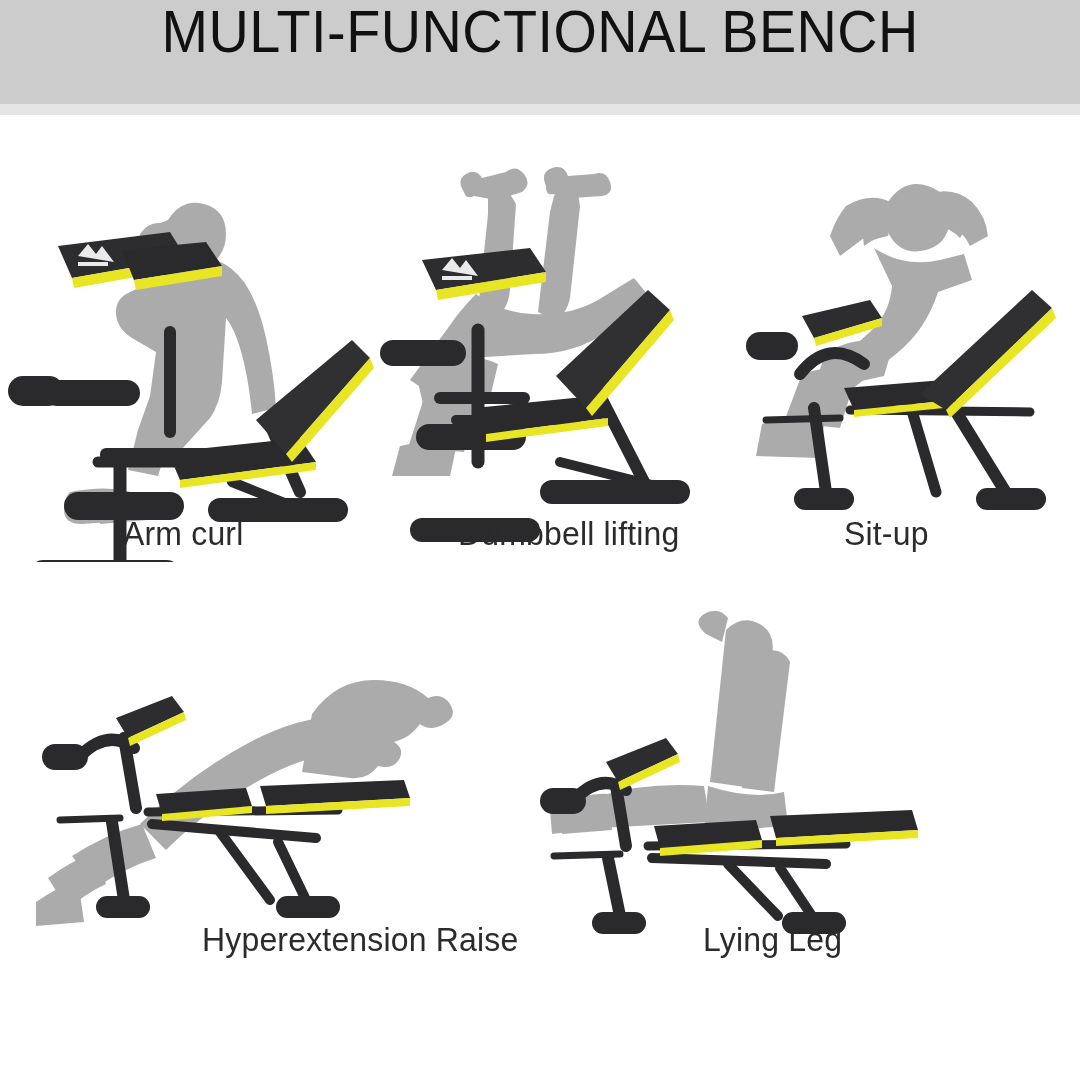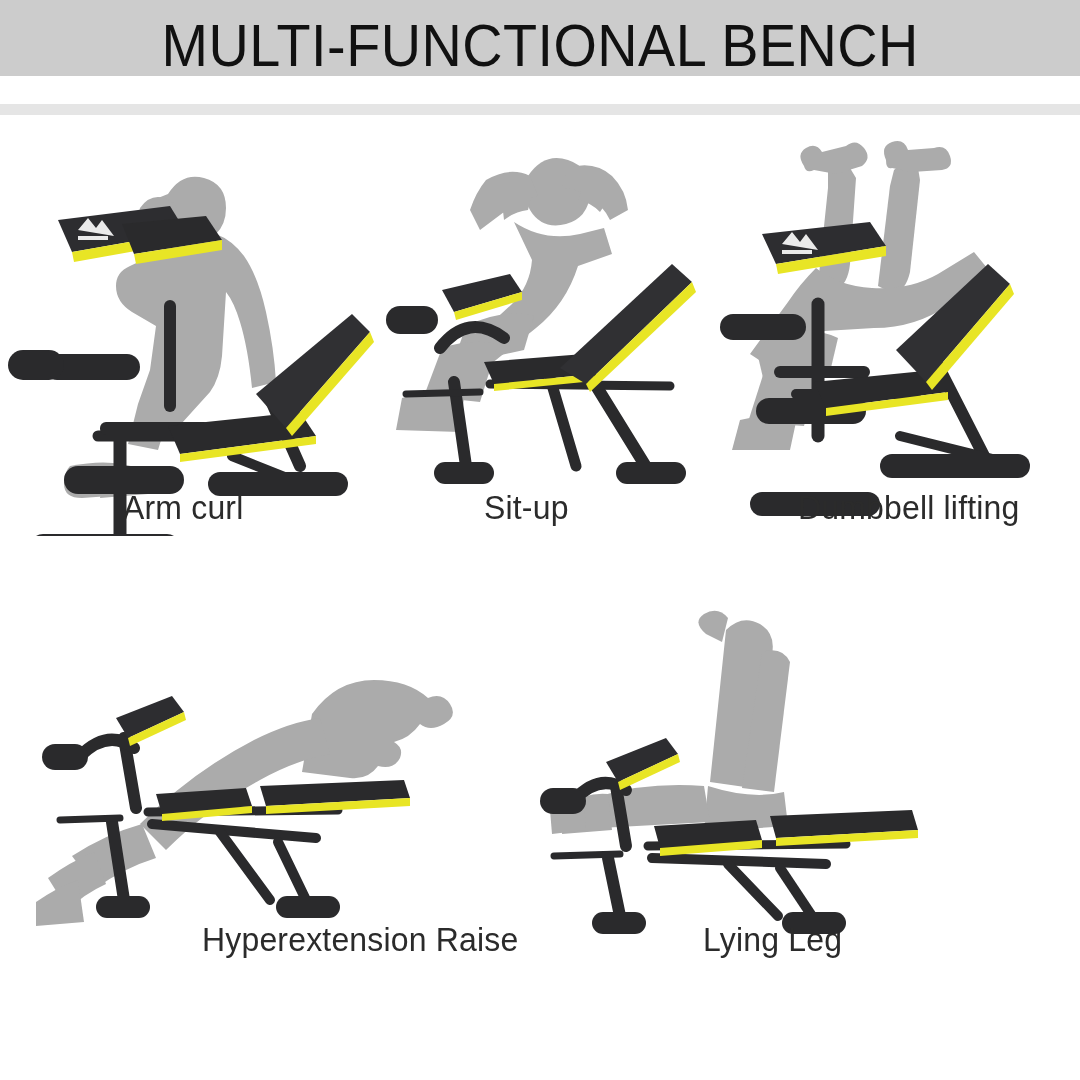--- a/index.html
+++ b/index.html
@@ -20,24 +20,24 @@
     width: 1080px;
     height: 1080px;
     background: #ffffff;
   }
 
   
   .header-band {
     position: absolute;
     left: 0; top: 0;
     width: 1080px;
-    height: 76px;
+    height: 104px;
     background: #cccccc;
     display: flex;
-    align-items: flex-end;
+    align-items: flex-start;
     justify-content: center;
   }
   .header-subband {
     position: absolute;
     left: 0; top: 104px;
     width: 1080px;
     height: 11px;
     background: #e5e5e5;
   }
   .header-title {
@@ -53,21 +53,21 @@
     margin-top: 2px;
   }
 
   
   .row {
     position: absolute;
     display: flex;
   }
   .row-top {
     left: 0;
-    top: 136px;
+    top: 162px;
     width: 1080px;
     height: 420px;
   }
   .row-bottom {
     left: 0;
     top: 610px;
     width: 1080px;
     height: 400px;
     margin-left: 20px;
   }
@@ -167,20 +167,82 @@
 
           <g fill="#2a2a2c">
             <rect x="30" y="398" width="150" height="26" rx="13"></rect>
             <rect x="208" y="336" width="140" height="24" rx="12"></rect>
           </g>
         </svg>
       </div>
       <div class="panel-label" style="left:123px; top:352px;">Arm curl</div>
     </div>
 
+    <div class="panel panel-2">
+      <div class="figure">
+        <svg width="360" height="400" viewBox="0 0 360 400">
+
+          <g fill="#ababab">
+
+            <path d="M108 36 q10 -12 22 -4 l6 10 l-6 86 q-2 20 -14 26 l-18 -6 l10 -96 z"></path>
+            <path d="M174 34 q12 -12 24 -2 l2 12 l-10 92 q-4 18 -16 22 l-16 -8 l12 -100 z"></path>
+
+            <path d="M84 30 q-8 -12 2 -18 q10 -6 16 4 l24 -6 q10 -8 18 2 q8 10 -2 18 l-26 8 l-22 -4 q-8 4 -10 -4 z"></path>
+            <path d="M166 24 q-6 -14 6 -18 q12 -4 16 8 l26 -2 q12 -4 16 8 q4 12 -8 14 l-30 2 l-20 -4 q-6 2 -6 -8 z"></path>
+
+            <path d="M96 132 q22 18 56 20 q38 2 66 -14 l36 -22 l18 22 l-42 30 q-34 24 -76 24 l-66 4 l-34 38 l-24 -16 l38 -52 q12 -18 28 -34 z"></path>
+
+            <path d="M62 196 q30 -6 56 6 l-8 34 l-66 10 l-8 -34 z"></path>
+
+            <path d="M44 236 q28 -6 54 4 l-14 50 l-56 -4 z"></path>
+
+            <path d="M20 284 q28 -8 56 2 l-6 28 l-58 0 z"></path>
+          </g>
+
+          <g stroke="#2a2a2c" fill="none" stroke-linecap="round">
+            <path d="M98 168 L98 300" stroke-width="13"></path>
+            <path d="M76 258 L196 258" stroke-width="10"></path>
+            <path d="M214 222 L264 320" stroke-width="12"></path>
+            <path d="M180 300 L300 330" stroke-width="10"></path>
+          </g>
+
+          <g fill="#2a2a2c">
+            <rect x="0" y="178" width="86" height="26" rx="13"></rect>
+            <rect x="36" y="262" width="110" height="26" rx="13"></rect>
+            <rect x="54" y="230" width="96" height="12" rx="6"></rect>
+          </g>
+
+          <g>
+            <path d="M94 246 L214 234 L228 256 L106 272 Z" fill="#2a2a2c"></path>
+            <path d="M106 272 L228 256 L228 264 L106 280 Z" fill="#e8e525"></path>
+          </g>
+
+          <g>
+            <path d="M176 214 L268 128 L290 148 L206 246 Z" fill="#303033"></path>
+            <path d="M206 246 L290 148 L294 158 L212 254 Z" fill="#e8e525"></path>
+          </g>
+
+          <g>
+            <path d="M42 98 L150 86 L166 110 L56 128 Z" fill="#2d2d30"></path>
+            <path d="M56 128 L166 110 L166 120 L58 138 Z" fill="#e8e525"></path>
+            <g fill="#ffffff" opacity="0.9">
+              <path d="M62 108 l10 -12 l8 10 l6 -8 l12 16 z"></path>
+              <rect x="62" y="114" width="30" height="4"></rect>
+            </g>
+          </g>
+
+          <g fill="#2a2a2c">
+            <rect x="160" y="318" width="150" height="24" rx="12"></rect>
+            <rect x="30" y="356" width="130" height="24" rx="12"></rect>
+          </g>
+        </svg>
+      </div>
+      <div class="panel-label" style="left:78px; top:352px;">Dumbbell lifting</div>
+    </div>
+
     <div class="panel panel-3">
       <div class="figure">
         <svg width="340" height="400" viewBox="0 0 340 400">
 
           <g fill="#ababab">
 
             <path d="M148 40 q16 -24 40 -16 q24 8 22 34 q-2 24 -24 30 q-24 6 -36 -14 q-8 -14 -2 -34 z"></path>
 
             <path d="M106 44 q24 -14 44 -4 l8 20 q-20 4 -34 16 l-24 18 l-10 -20 q6 -18 16 -30 z M122 66 q16 -10 30 -8 l-4 16 q-14 2 -24 10 z"></path>
             <path d="M188 32 q26 -8 44 8 q14 14 16 34 l-18 10 q-8 -16 -22 -24 q-12 -8 -26 -8 z M202 52 q16 2 26 12 l-8 12 q-10 -10 -22 -12 z"></path>
@@ -222,82 +284,20 @@
             <rect x="6" y="170" width="52" height="28" rx="14"></rect>
           </g>
 
           <g fill="#2a2a2c">
             <rect x="54" y="326" width="60" height="22" rx="11"></rect>
             <rect x="236" y="326" width="70" height="22" rx="11"></rect>
           </g>
         </svg>
       </div>
       <div class="panel-label" style="left:104px; top:352px;">Sit-up</div>
-    </div>
-
-    <div class="panel panel-2">
-      <div class="figure">
-        <svg width="360" height="400" viewBox="0 0 360 400">
-
-          <g fill="#ababab">
-
-            <path d="M108 36 q10 -12 22 -4 l6 10 l-6 86 q-2 20 -14 26 l-18 -6 l10 -96 z"></path>
-            <path d="M174 34 q12 -12 24 -2 l2 12 l-10 92 q-4 18 -16 22 l-16 -8 l12 -100 z"></path>
-
-            <path d="M84 30 q-8 -12 2 -18 q10 -6 16 4 l24 -6 q10 -8 18 2 q8 10 -2 18 l-26 8 l-22 -4 q-8 4 -10 -4 z"></path>
-            <path d="M166 24 q-6 -14 6 -18 q12 -4 16 8 l26 -2 q12 -4 16 8 q4 12 -8 14 l-30 2 l-20 -4 q-6 2 -6 -8 z"></path>
-
-            <path d="M96 132 q22 18 56 20 q38 2 66 -14 l36 -22 l18 22 l-42 30 q-34 24 -76 24 l-66 4 l-34 38 l-24 -16 l38 -52 q12 -18 28 -34 z"></path>
-
-            <path d="M62 196 q30 -6 56 6 l-8 34 l-66 10 l-8 -34 z"></path>
-
-            <path d="M44 236 q28 -6 54 4 l-14 50 l-56 -4 z"></path>
-
-            <path d="M20 284 q28 -8 56 2 l-6 28 l-58 0 z"></path>
-          </g>
-
-          <g stroke="#2a2a2c" fill="none" stroke-linecap="round">
-            <path d="M98 168 L98 300" stroke-width="13"></path>
-            <path d="M76 258 L196 258" stroke-width="10"></path>
-            <path d="M214 222 L264 320" stroke-width="12"></path>
-            <path d="M180 300 L300 330" stroke-width="10"></path>
-          </g>
-
-          <g fill="#2a2a2c">
-            <rect x="0" y="178" width="86" height="26" rx="13"></rect>
-            <rect x="36" y="262" width="110" height="26" rx="13"></rect>
-            <rect x="54" y="230" width="96" height="12" rx="6"></rect>
-          </g>
-
-          <g>
-            <path d="M94 246 L214 234 L228 256 L106 272 Z" fill="#2a2a2c"></path>
-            <path d="M106 272 L228 256 L228 264 L106 280 Z" fill="#e8e525"></path>
-          </g>
-
-          <g>
-            <path d="M176 214 L268 128 L290 148 L206 246 Z" fill="#303033"></path>
-            <path d="M206 246 L290 148 L294 158 L212 254 Z" fill="#e8e525"></path>
-          </g>
-
-          <g>
-            <path d="M42 98 L150 86 L166 110 L56 128 Z" fill="#2d2d30"></path>
-            <path d="M56 128 L166 110 L166 120 L58 138 Z" fill="#e8e525"></path>
-            <g fill="#ffffff" opacity="0.9">
-              <path d="M62 108 l10 -12 l8 10 l6 -8 l12 16 z"></path>
-              <rect x="62" y="114" width="30" height="4"></rect>
-            </g>
-          </g>
-
-          <g fill="#2a2a2c">
-            <rect x="160" y="318" width="150" height="24" rx="12"></rect>
-            <rect x="30" y="356" width="130" height="24" rx="12"></rect>
-          </g>
-        </svg>
-      </div>
-      <div class="panel-label" style="left:78px; top:352px;">Dumbbell lifting</div>
     </div>
   </div>
 
   <div class="row row-bottom">
 
     <div class="panel panel-4">
       <div class="figure">
         <svg width="520" height="340" viewBox="0 0 520 340">
 
           <g fill="#ababab">

